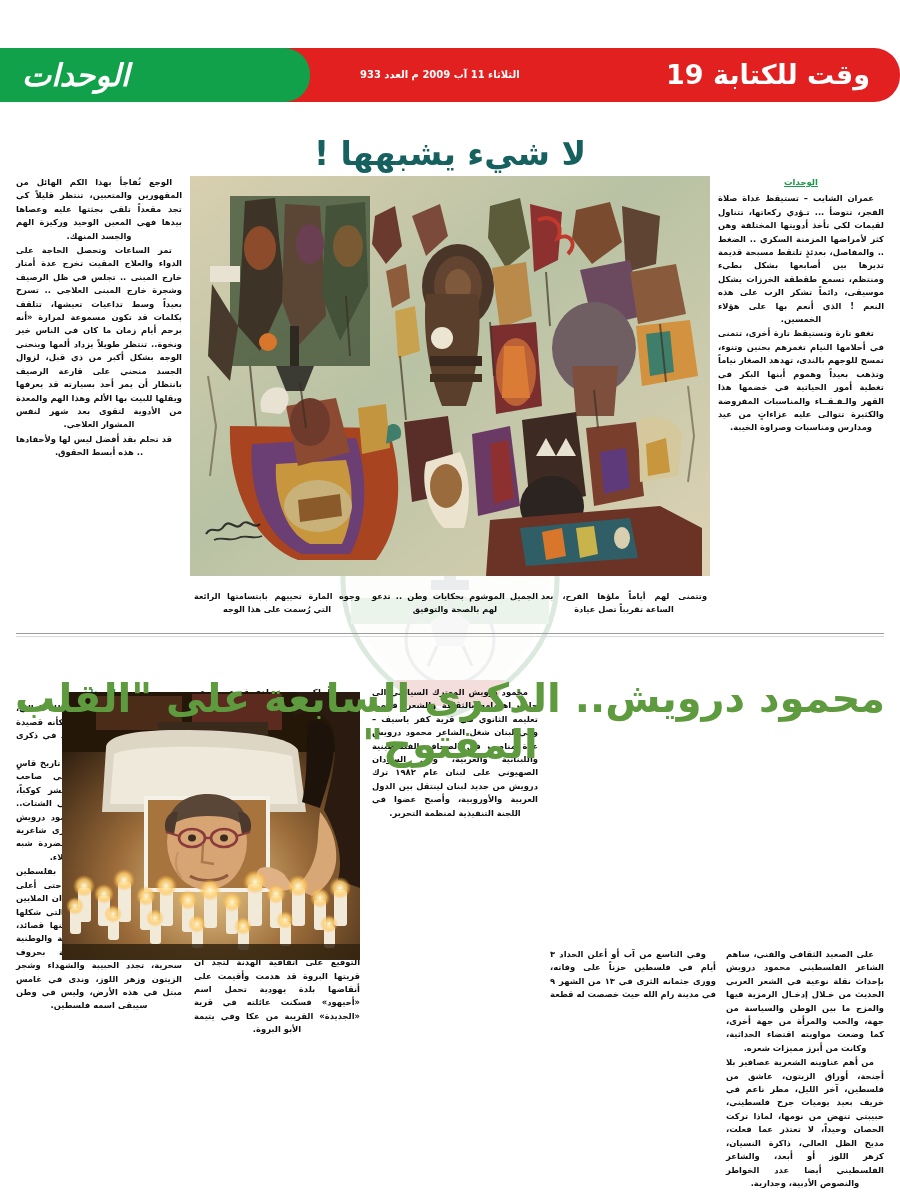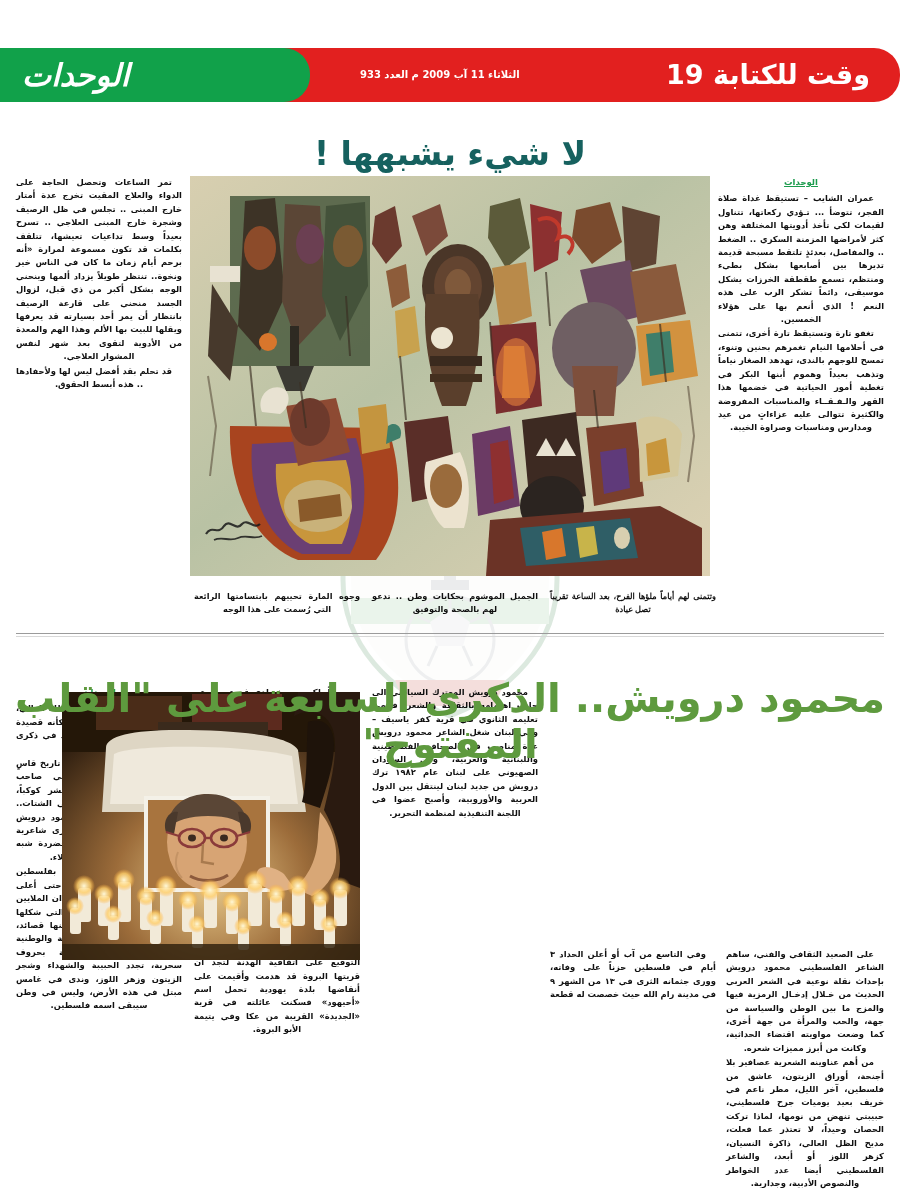--- a/index.html
+++ b/index.html
@@ -112,21 +112,21 @@
   
   .a2c1 { right: 718px; top: 0; width: 166px; }
   .a2c2 { right: 540px; top: 0; width: 166px; }
   .a2c3 { right: 362px; top: 0; width: 166px; }
   .a2c4 { right: 184px; top: 262px; width: 166px; }
   .a2c5 { right: 16px;  top: 262px; width: 158px; }
 
   
   .capstrip { position:absolute; top: 414px; font-size: 8.2px; line-height: 13px;
               color:#111; font-weight:bold; text-align:justify; text-align-last:center; }
-  .cap-a { right: 184px; width: 166px; font-family: Liberation Serif, serif; }
+  .cap-a { right: 193px; width: 166px; }
   .cap-b { right: 362px; width: 166px; }
   .cap-c { right: 540px; width: 166px; }
 
   
   .painting {
     position: absolute; right: 190px; top: 0;
     width: 520px; height: 400px;
     z-index: 3;
     overflow: hidden;
     background: #cfc6aa;
@@ -281,20 +281,21 @@
     </svg>
   </div>
 
   <div class="col a1c5">
     <div class="byline">الوحدات</div>
     <p>عمران الشايب – تستيقظ غداة صلاة الفجر، تتوضأ ... تـؤدي ركعاتها، تتناول لقيمات لكي تأخذ أدويتها المختلفة وهن كثر لأمراضها المزمنة السكري .. الضغط .. والمفاصل، بعدئذٍ تلتقط مسبحة قديمة تديرها بين أصابعها بشكل بطيء ومنتظم، تسمع طقطقة الخرزات يشكل موسيقى، دائماً تشكر الرب على هذه النعم ! الذي أنعم بها على هؤلاء الخمسين.</p>
     <p>تغفو تارة وتستيقظ تارة أخرى، تتمنى في أحلامها النيام تغمرهم بحنين وتنوء، تمسح للوجهم بالندى، تهدهد الصغار نياماً وتذهب بعيداً وهموم أبنها البكر في تغطية أمور الحياتية في خضمها هذا القهر والـفـقــاء والمناسبات المفروضة والكثيرة تتوالى عليه عزاءاتٍ من عيد ومدارس ومناسبات وصراوة الخيبة.</p>
   </div>
 
   <div class="col a1c1">
+    <p>الوجع تُفاجأ بهذا الكم الهائل من المقهورين والمتعبين، تنتظر قليلاً كي تجد مقعداً تلقي بجثتها عليه وعصاها بيدها فهي المعين الوحيد وركيزة الهم والجسد المنهك.</p>
     <p>تمر الساعات وتحصل الحاجة على الدواء والعلاج المقيت تخرج عدة أمتار خارج المبنى .. تجلس في ظل الرصيف وشجرة خارج المبنى العلاجي .. تسرح بعيداً وسط تداعيات تعيشها، تتلقف بكلمات قد تكون مسموعة لمرارة «أنه برحم أيام زمان ما كان في الناس خير ونخوة.. تنتظر طويلاً يزداد ألمها وينحني الوجه بشكل أكبر من ذي قبل، لزوال الجسد منحني على قارعة الرصيف بانتظار أن يمر أحد بسيارته قد يعرفها ويقلها للبيت بها الألم وهذا الهم والمعدة من الأدوية لتقوى بعد شهر لنفس المشوار العلاجي.</p>
     <p>قد تحلم بقد أفضل ليس لها ولأحفادها .. هذه أبسط الحقوق.</p>
   </div>
 
   <div class="capstrip cap-c">وجوه المارة تحييهم بابتسامتها الرائعة التي رُسمت على هذا الوجه</div>
   <div class="capstrip cap-b">الجميل الموشوم بحكايات وطن .. تدعو لهم بالصحة والتوفيق</div>
   <div class="capstrip cap-a">وتتمنى لهم أياماً ملؤها الفرح، بعد الساعة تقريباً تصل عيادة</div>
 </div>
 
 <div class="rule-mid"></div>

